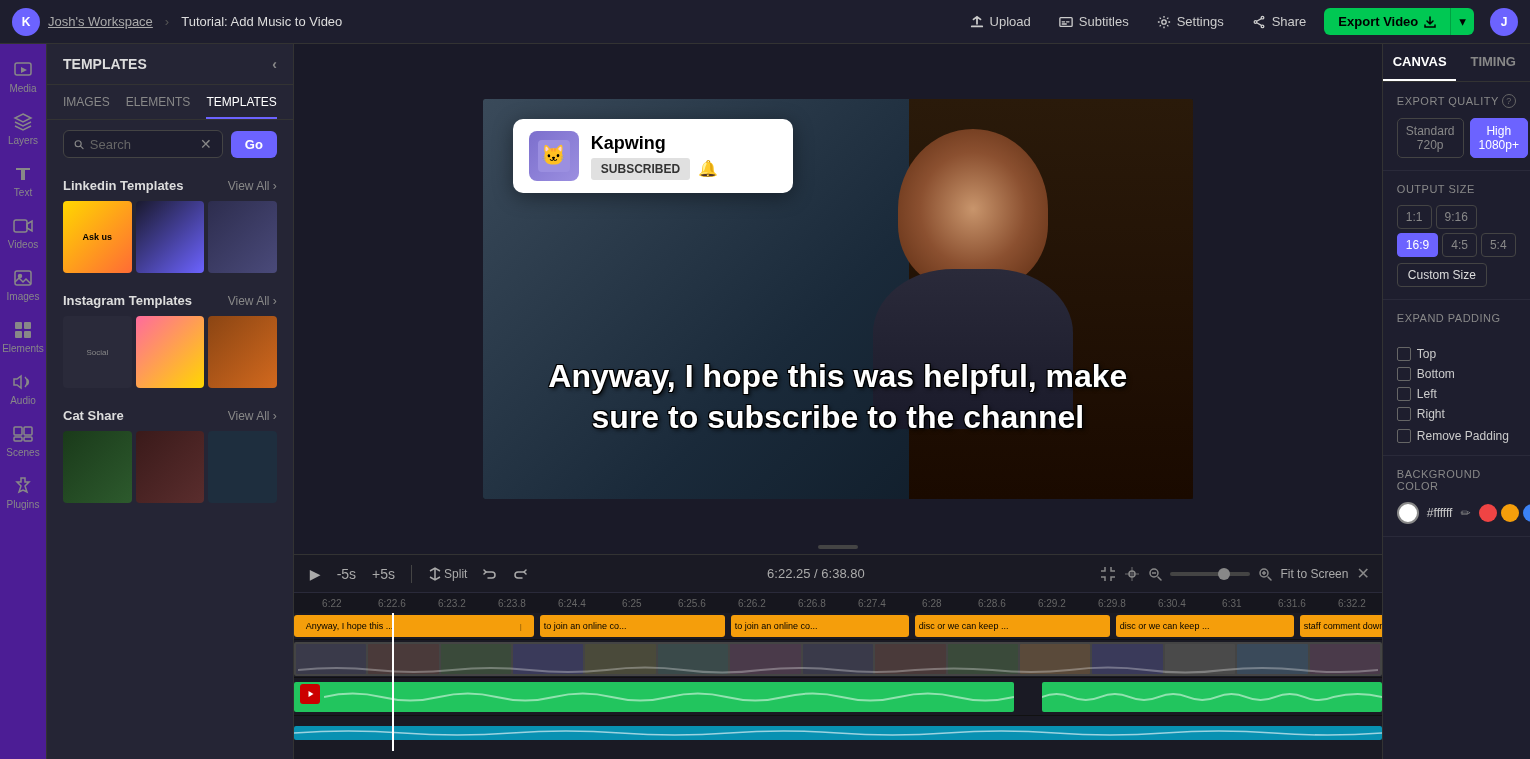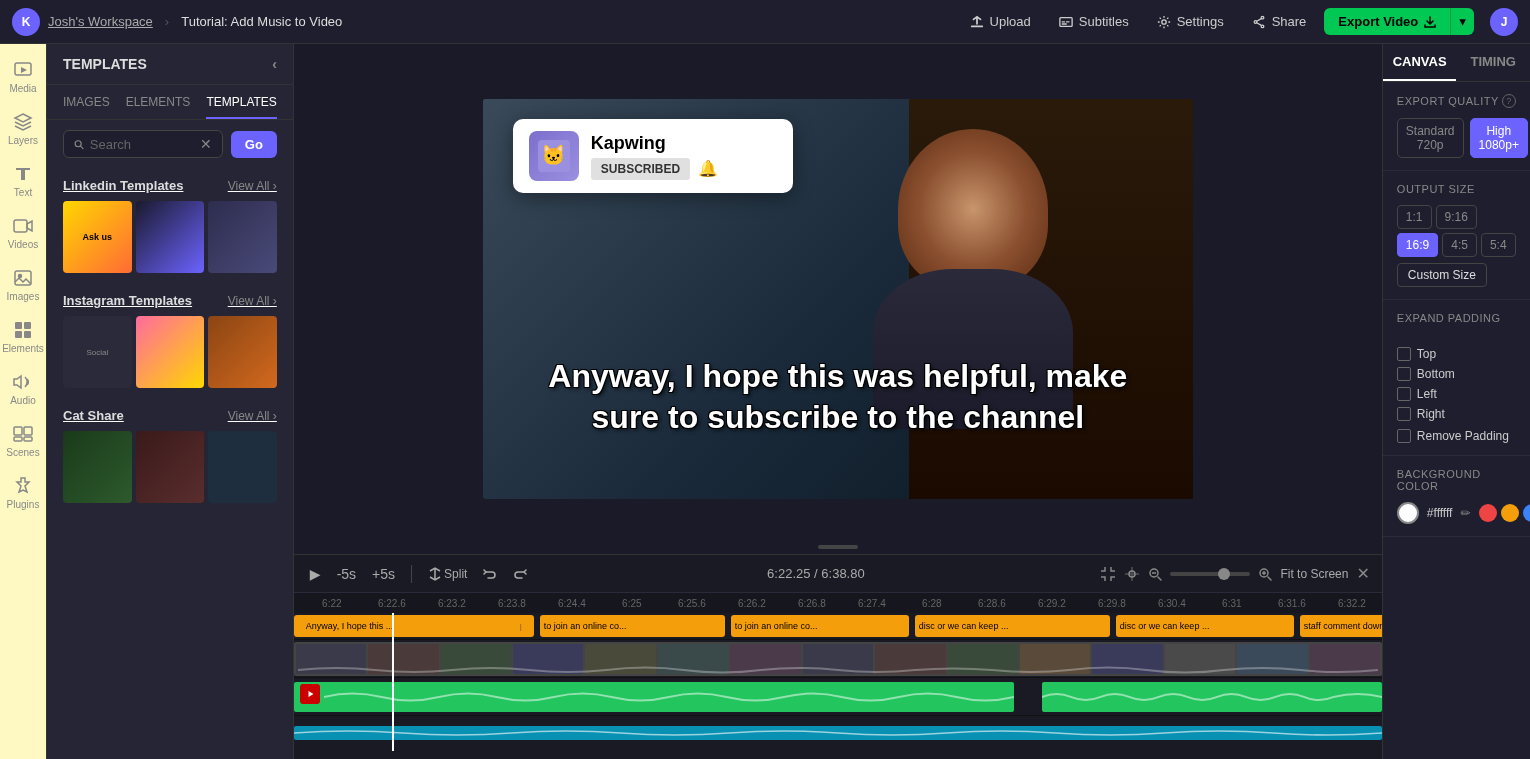--- a/index.html
+++ b/index.html
@@ -17,38 +17,38 @@
     .topbar-btn svg { width: 14px; height: 14px; }
     .export-btn-group { display: flex; align-items: center; border-radius: 6px; overflow: hidden; }
     .export-btn-main { background: #00c853; color: #000; font-weight: 600; font-size: 13px; padding: 6px 14px; border: none; cursor: pointer; display: flex; align-items: center; gap: 6px; }
     .export-btn-arrow { background: #00c853; color: #000; padding: 6px 8px; border: none; border-left: 1px solid rgba(0,0,0,0.2); cursor: pointer; }
     .user-avatar { width: 28px; height: 28px; border-radius: 50%; background: #6c63ff; display: flex; align-items: center; justify-content: center; font-size: 12px; font-weight: bold; color: white; margin-left: 8px; }
 
     
     .main-layout { display: flex; height: calc(759px - 44px); }
 
     
-    .sidebar-icons { width: 52px; background: #fef9c3; border-right: 1px solid #333; display: flex; flex-direction: column; align-items: center; padding-top: 8px; gap: 2px; }
+    .sidebar-icons { width: 52px; background: #4c1d95; border-right: 1px solid #333; display: flex; flex-direction: column; align-items: center; padding-top: 8px; gap: 2px; }
     .sidebar-icon-item { display: flex; flex-direction: column; align-items: center; padding: 8px 4px; cursor: pointer; border-radius: 6px; width: 46px; gap: 3px; color: #888; font-size: 10px; }
     .sidebar-icon-item svg { width: 20px; height: 20px; }
 
     
     .left-panel { width: 290px; background: #252535; border-right: 1px solid #333; display: flex; flex-direction: column; }
     .left-panel-header { padding: 12px 16px; font-size: 14px; font-weight: 600; color: #ddd; display: flex; justify-content: space-between; align-items: center; border-bottom: 1px solid #333; }
     .panel-tabs { display: flex; gap: 16px; padding: 10px 16px 0; border-bottom: 1px solid #333; }
     .panel-tab { font-size: 12px; color: #888; cursor: pointer; padding-bottom: 8px; }
     .panel-tab.active { color: #fff; border-bottom: 2px solid #6c63ff; }
     .search-row { display: flex; align-items: center; gap: 8px; padding: 10px 16px; }
     .search-input-wrap { display: flex; align-items: center; flex: 1; background: #1e1e2e; border: 1px solid #444; border-radius: 6px; padding: 5px 10px; gap: 6px; }
     .search-input-wrap input { background: transparent; border: none; color: #ddd; font-size: 13px; width: 100%; outline: none; }
     .search-input-wrap input::placeholder { color: #666; }
     .search-clear { color: #888; cursor: pointer; font-size: 14px; }
     .go-btn { background: #6c63ff; color: #fff; font-size: 13px; font-weight: 600; border: none; border-radius: 6px; padding: 6px 14px; cursor: pointer; }
     .template-section { padding: 10px 16px; }
-    .template-section-header { display: flex; justify-content: space-between; align-items: flex-end; margin-bottom: 8px; text-decoration: underline; }
+    .template-section-header { display: flex; justify-content: space-between; align-items: flex-end; margin-bottom: 8px; }
     .template-section-title { font-size: 13px; font-weight: 600; color: #ddd; }
     .view-all { font-size: 12px; color: #888; cursor: pointer; display: flex; align-items: center; gap: 2px; }
     .template-grid { display: flex; gap: 4px; }
     .template-thumb { flex: 1; height: 72px; border-radius: 4px; overflow: hidden; background: #333; cursor: pointer; }
     .template-thumb-placeholder { width: 100%; height: 100%; display: flex; align-items: center; justify-content: center; }
     
     .lt1 { background: linear-gradient(135deg, #ffd700, #ff6b35); }
     .lt2 { background: linear-gradient(135deg, #1a1a2e, #6c63ff); }
     .lt3 { background: linear-gradient(135deg, #2d2d4e, #4a4a7a); }
     

